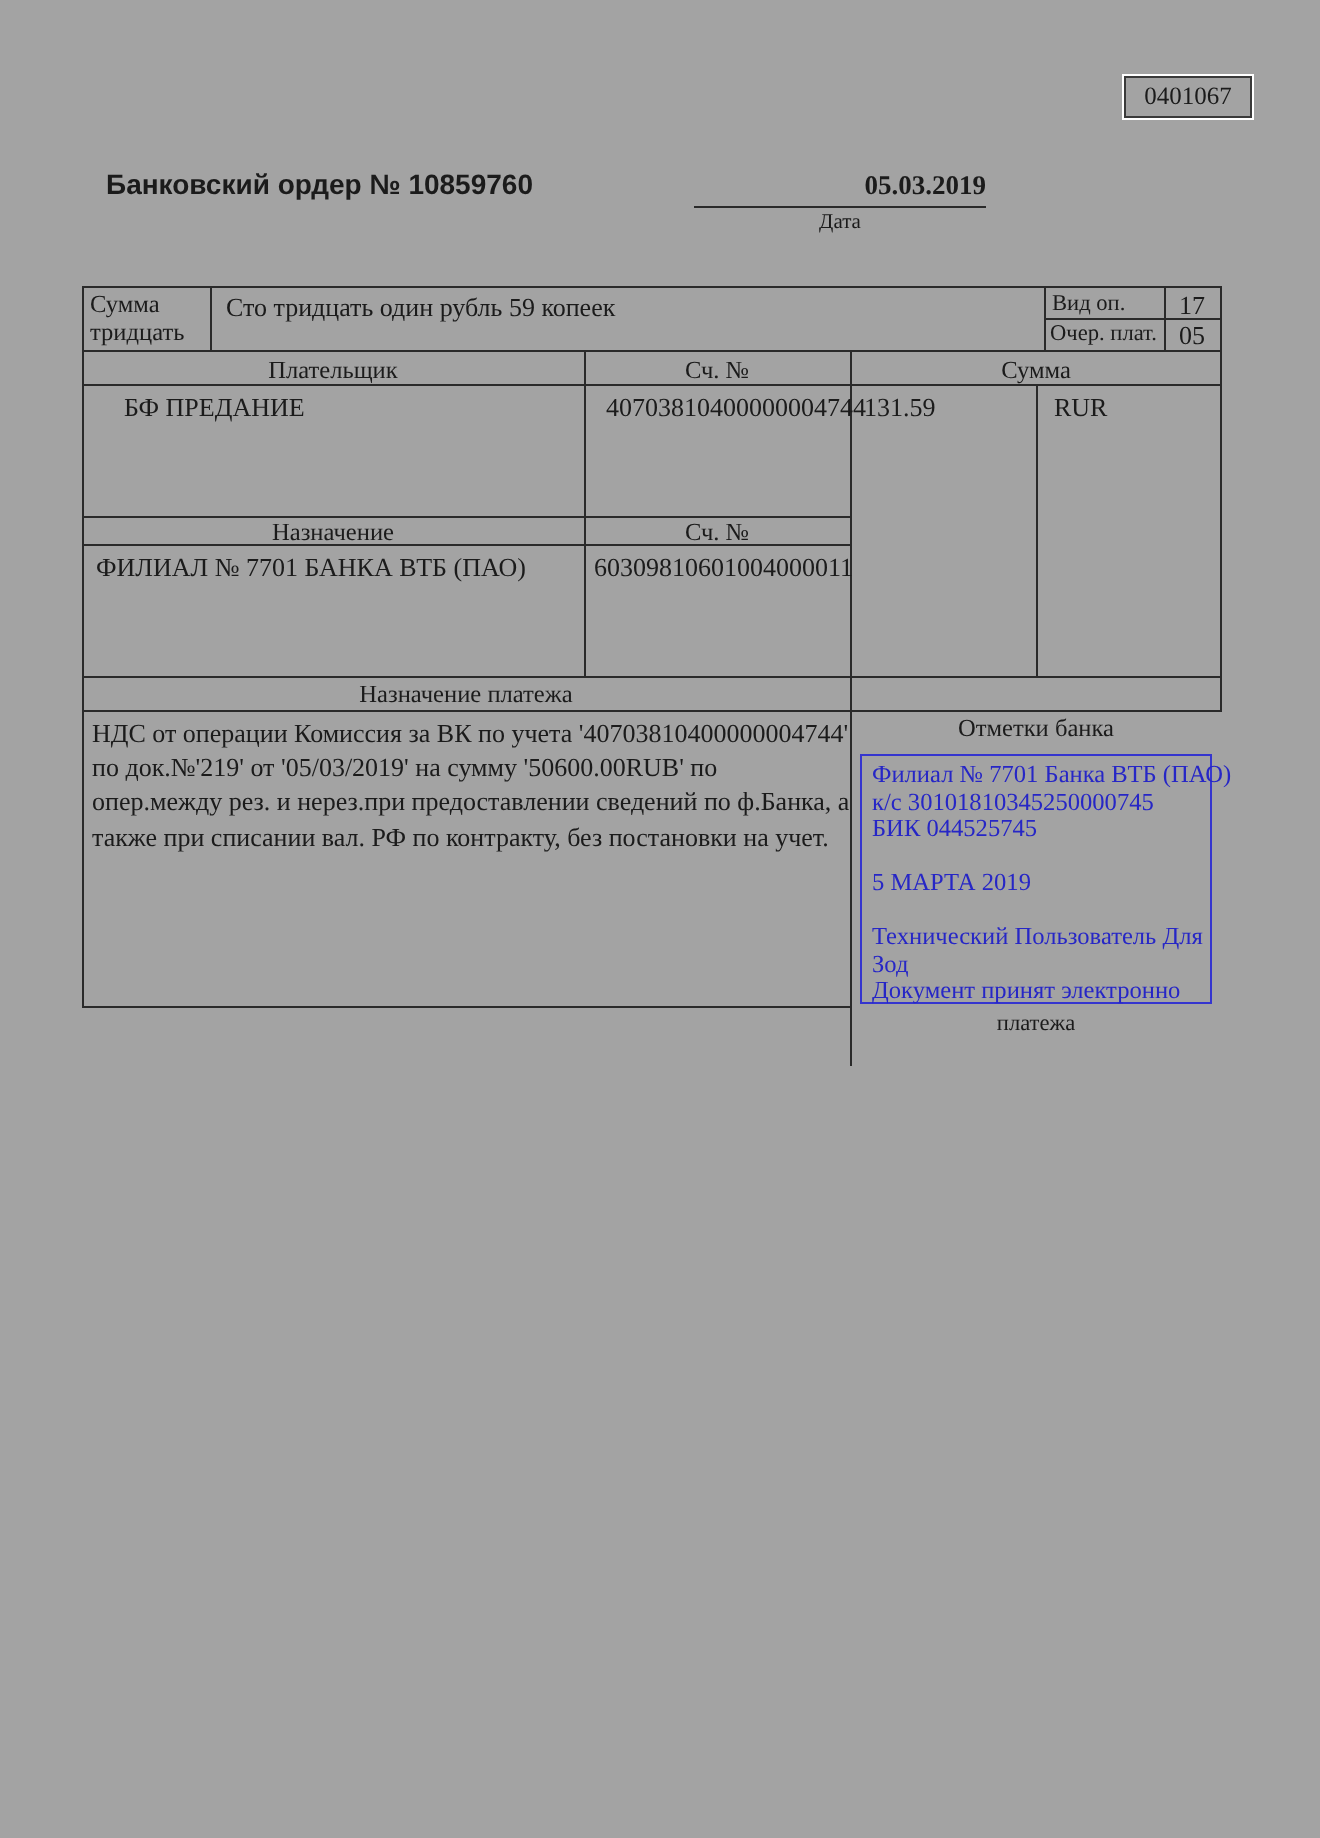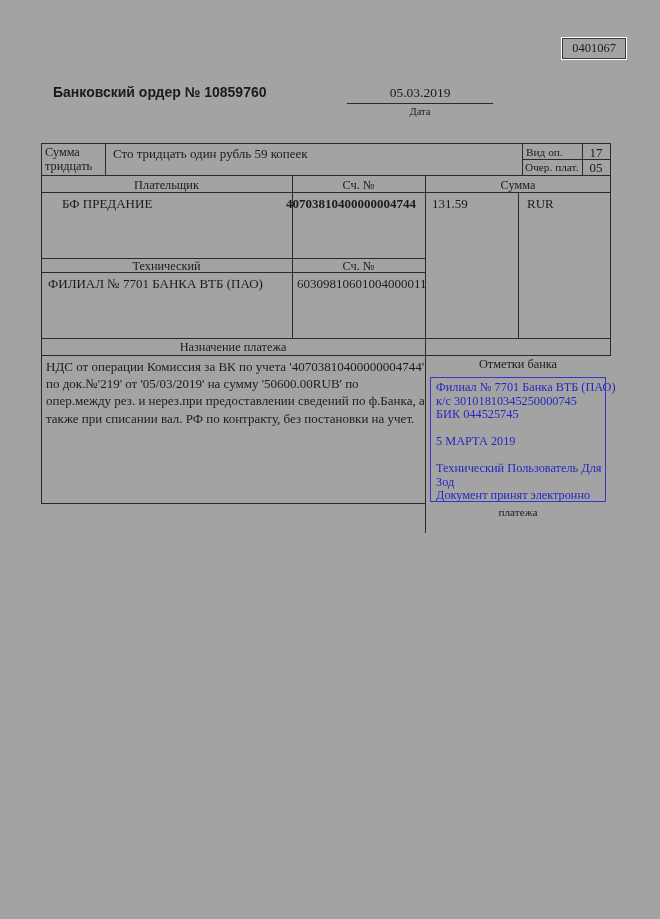--- a/index.html
+++ b/index.html
@@ -26,22 +26,22 @@
     font-size:12.5px;line-height:19px;text-align:center;
     box-shadow:0 0 0 1px #ffffff, 0 0 0 0 #888;
   }
   .doc-title{
     position:absolute;left:53px;top:84px;
     font-family:"Liberation Sans","DejaVu Sans",sans-serif;
     font-weight:bold;font-size:14px;white-space:nowrap;
   }
   .date-block{position:absolute;left:347px;top:85px;width:146px;}
   .date-value{
-    text-align:center;font-size:13.5px;height:17px;
-    border-bottom:1.5px solid #2a2a2a;padding-bottom:1px;
+    text-align:right;font-size:13.5px;height:17px;
+    border-bottom:1.5px solid #2a2a2a;padding-bottom:1px;font-weight:bold;
   }
   .date-label{text-align:center;font-size:10.5px;padding-top:2px;}
   .purpose-line{font-size:13px;line-height:17.2px;white-space:nowrap;}
   .stamp{
     position:absolute;left:430px;top:377px;width:164px;height:117px;
     border:1px solid #3535cf;
     padding:3px 5px;
     color:#2626c6;
     font-size:12.3px;line-height:13.5px;
   }
@@ -91,25 +91,25 @@
   <div class="abs t11" style="left:526px;top:146px;">Вид оп.</div>
   <div class="abs t13 ctr" style="left:582px;top:145px;width:28px;">17</div>
   <div class="abs t11" style="left:525px;top:161px;">Очер. плат.</div>
   <div class="abs t13 ctr" style="left:582px;top:160px;width:28px;">05</div>
 
   <div class="abs t12 ctr" style="left:41px;top:178px;width:251px;">Плательщик</div>
   <div class="abs t12 ctr" style="left:292px;top:178px;width:133px;">Сч. №</div>
   <div class="abs t12 ctr" style="left:425px;top:178px;width:186px;">Сумма</div>
 
   <div class="abs t13" style="left:62px;top:196px;">БФ ПРЕДАНИЕ</div>
-  <div class="abs t13" style="left:286px;top:196px;font-weight:bold;">40703810400000004744</div>
+  <div class="abs t13" style="left:303px;top:196px;">40703810400000004744</div>
   <div class="abs t13" style="left:432px;top:196px;">131.59</div>
   <div class="abs t13" style="left:527px;top:196px;">RUR</div>
 
-  <div class="abs t12 ctr" style="left:41px;top:259px;width:251px;">Технический</div>
+  <div class="abs t12 ctr" style="left:41px;top:259px;width:251px;">Назначение</div>
   <div class="abs t12 ctr" style="left:292px;top:259px;width:133px;">Сч. №</div>
 
   <div class="abs t13" style="left:48px;top:276px;">ФИЛИАЛ № 7701 БАНКА ВТБ (ПАО)</div>
   <div class="abs t13" style="left:297px;top:276px;">60309810601004000011</div>
 
   <div class="abs t12 ctr" style="left:41px;top:340px;width:384px;">Назначение платежа</div>
 
   <div class="abs" style="left:46px;top:358px;width:378px;">
     <div class="purpose-line">НДС от операции Комиссия за ВК по учета '40703810400000004744'</div>
     <div class="purpose-line">по док.№'219' от '05/03/2019' на сумму '50600.00RUB' по</div>

